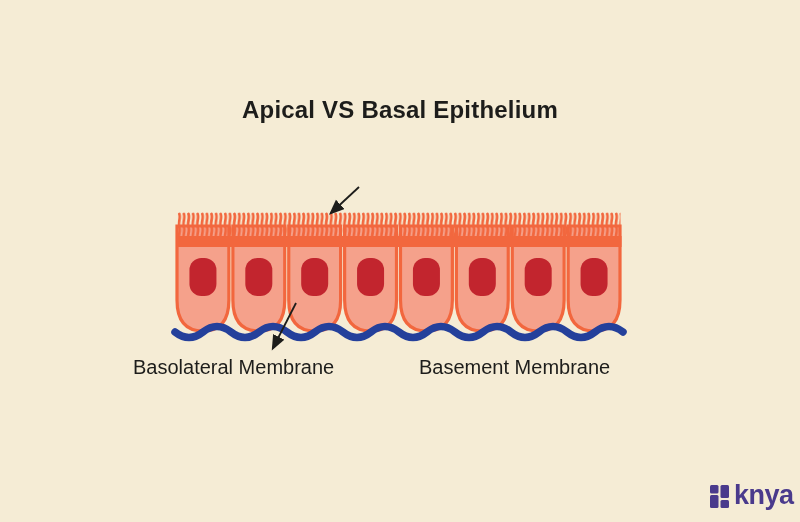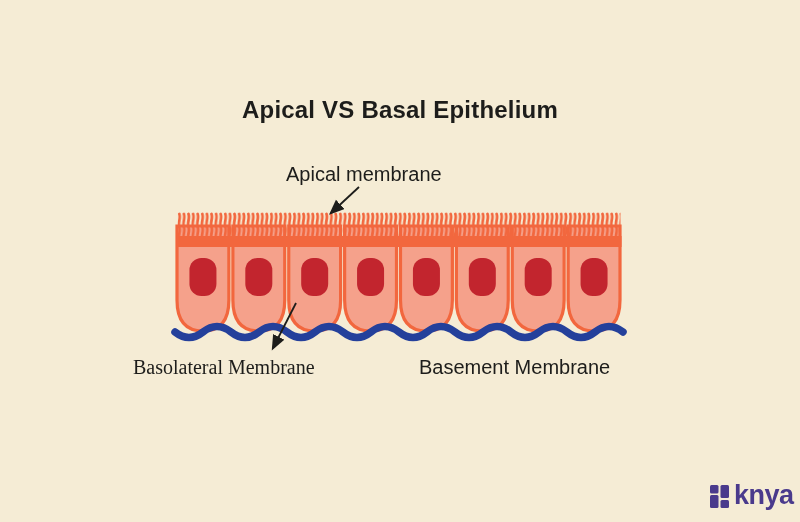--- a/index.html
+++ b/index.html
@@ -12,21 +12,21 @@
   .abs { position: absolute; }
   .title {
     left: 0; right: 0; top: 56px;
     text-align: center;
     font-size: 24px; font-weight: bold;
     letter-spacing: 0.2px;
     margin-top: 40px;
   }
   .lbl { font-size: 20px; white-space: nowrap; }
   .lbl-apical { left: 286px; top: 163px; }
-  .lbl-basolateral { left: 133px; top: 356px; font-family: Liberation Serif, serif; }
+  .lbl-basolateral { left: 133px; top: 356px; }
   .lbl-basement { left: 419px; top: 356px; }
   #diagram-svg { position: absolute; left: 0; top: 0; }
   .logo {
     left: 710px; top: 483px;
     display: flex; align-items: center; gap: 5px;
   }
   .logo-text {
     font-size: 27px; font-weight: bold;
     letter-spacing: -0.5px; line-height: 1;
     position: relative; top: -1px;
@@ -74,21 +74,20 @@
       </g>
 
     <path id="wave" fill="none" stroke-width="7.5" stroke-linecap="round" d="M 175,332 q 14,11 28,0 t 28,0 t 28,0 t 28,0 t 28,0 t 28,0 t 28,0 t 28,0 t 28,0 t 28,0 t 28,0 t 28,0 t 28,0 t 28,0 t 28,0 t 28,0" stroke="#24409B"></path>
 
     <line class="arrow" x1="359" y1="187" x2="331" y2="213" marker-end="url(#arrowhead)" stroke="#1D1D1B" stroke-width="1.8"></line>
     <line class="arrow" x1="296" y1="303" x2="273" y2="348" marker-end="url(#arrowhead)" stroke="#1D1D1B" stroke-width="1.8"></line>
   </svg>
 
   <div class="abs title">Apical VS Basal Epithelium</div>
 
-  <div class="abs lbl lbl-apical">Apical membrane</div>
 
   <div class="abs lbl lbl-basolateral">Basolateral Membrane</div>
 
   <div class="abs lbl lbl-basement">Basement Membrane</div>
 
   <div class="abs logo">
     <svg width="19" height="23" viewBox="0 0 19 23">
       <rect x="0" y="0" width="8.5" height="8.5" rx="1.5" class="c-logo" fill="#4A3A8C"></rect>
       <rect x="0" y="10" width="8.5" height="13" rx="1.5" class="c-logo" fill="#4A3A8C"></rect>
       <rect x="10.5" y="0" width="8.5" height="13" rx="1.5" class="c-logo" fill="#4A3A8C"></rect>

